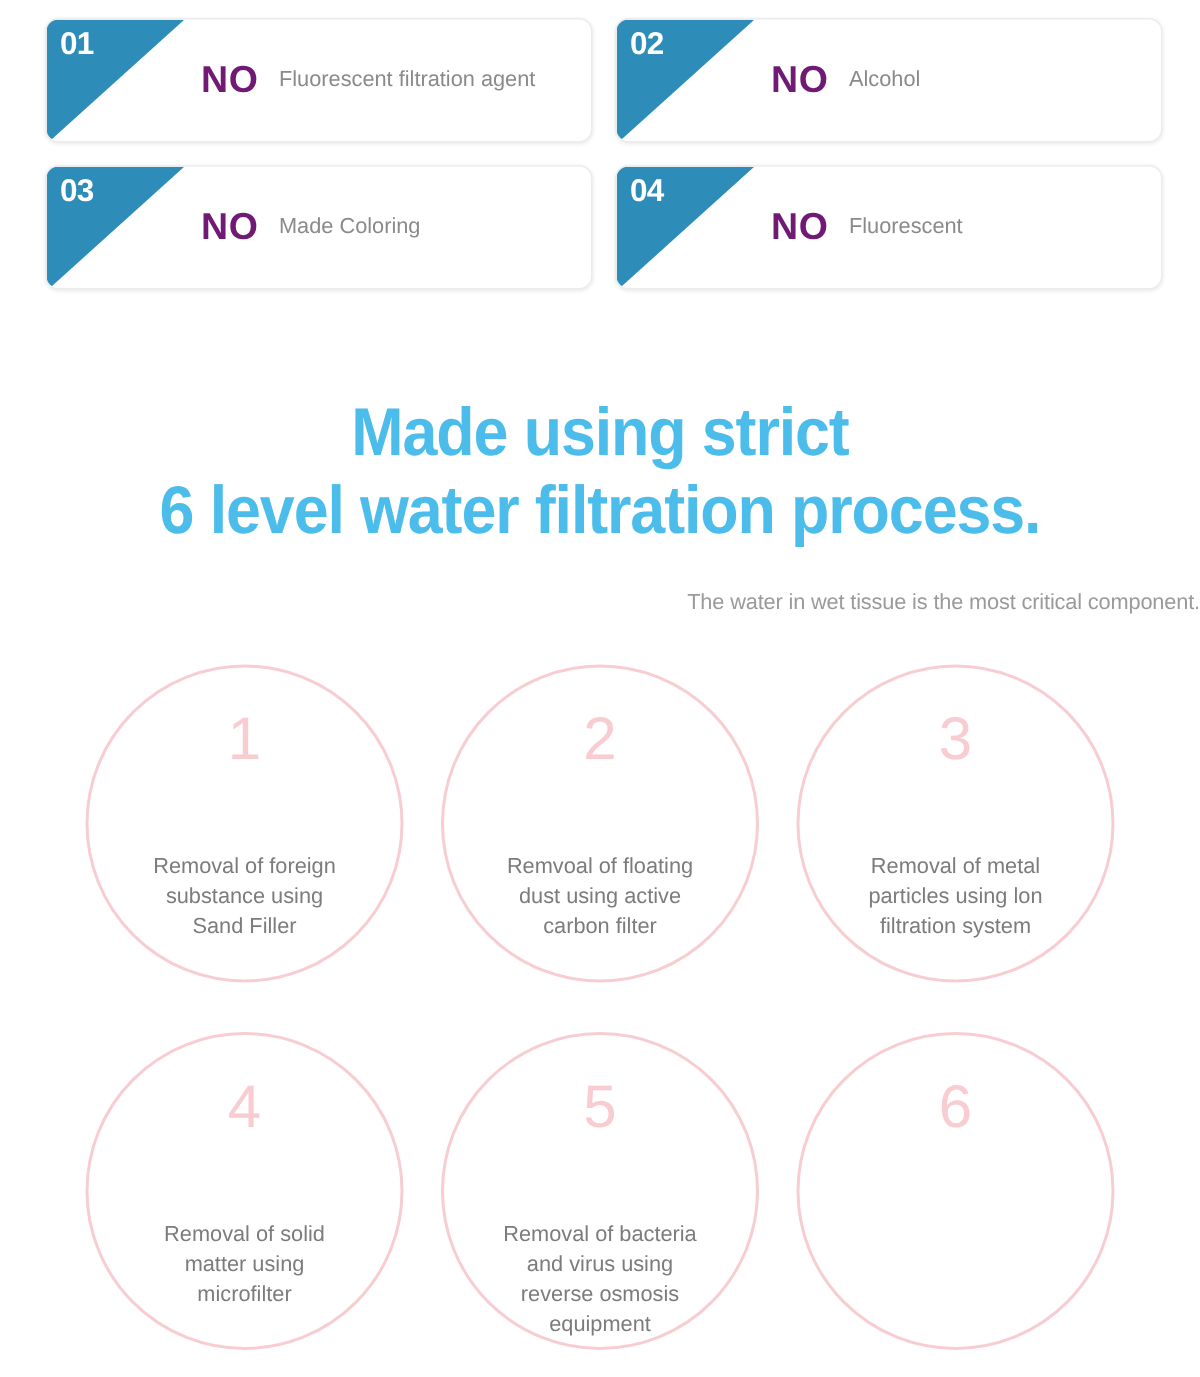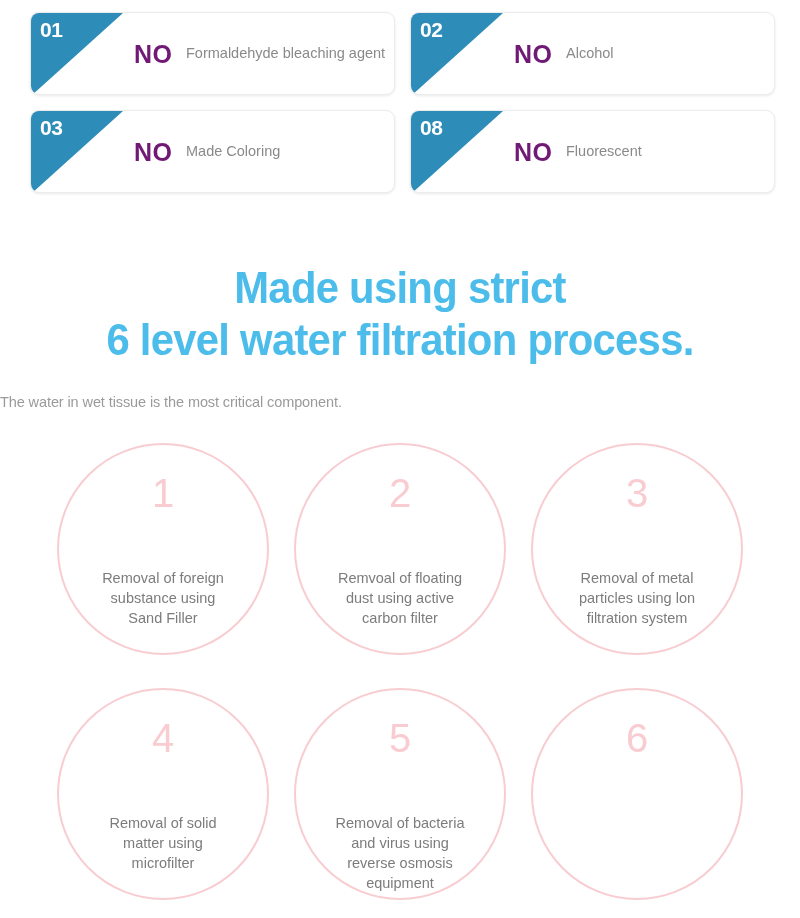--- a/index.html
+++ b/index.html
@@ -105,21 +105,21 @@
     transform: scaleX(0.93);
     transform-origin: center top;
   }
   .headline .line { display: block; white-space: nowrap; }
 
   .subtitle {
     position: absolute;
     left: 0;
     top: 394px;
     width: 800px;
-    text-align: left;
+    text-align: right;
     font-size: 14.5px;
     color: #9a9a9a;
     letter-spacing: -0.1px;
   }
 
   
   .circles {
     position: absolute;
     left: 0;
     top: 443px;
@@ -180,40 +180,40 @@
 <body>
 
 <div class="page">
 
   <div class="cards-grid">
 
     <div class="no-card">
       <div class="corner-wedge"></div>
       <div class="card-number">01</div>
       <div class="no-word">NO</div>
-      <div class="card-text">Formaldehyde bleaching agent</div>
+      <div class="card-text">Fluorescent filtration agent</div>
     </div>
 
     <div class="no-card">
       <div class="corner-wedge"></div>
       <div class="card-number">02</div>
       <div class="no-word">NO</div>
       <div class="card-text">Alcohol</div>
     </div>
 
     <div class="no-card">
       <div class="corner-wedge"></div>
       <div class="card-number">03</div>
       <div class="no-word">NO</div>
       <div class="card-text">Made Coloring</div>
     </div>
 
     <div class="no-card">
       <div class="corner-wedge"></div>
-      <div class="card-number">08</div>
+      <div class="card-number">04</div>
       <div class="no-word">NO</div>
       <div class="card-text">Fluorescent</div>
     </div>
 
   </div>
 
   <div class="headline">
     <span class="line">Made using strict</span>
     <span class="line">6 level water filtration process.</span>
   </div>

